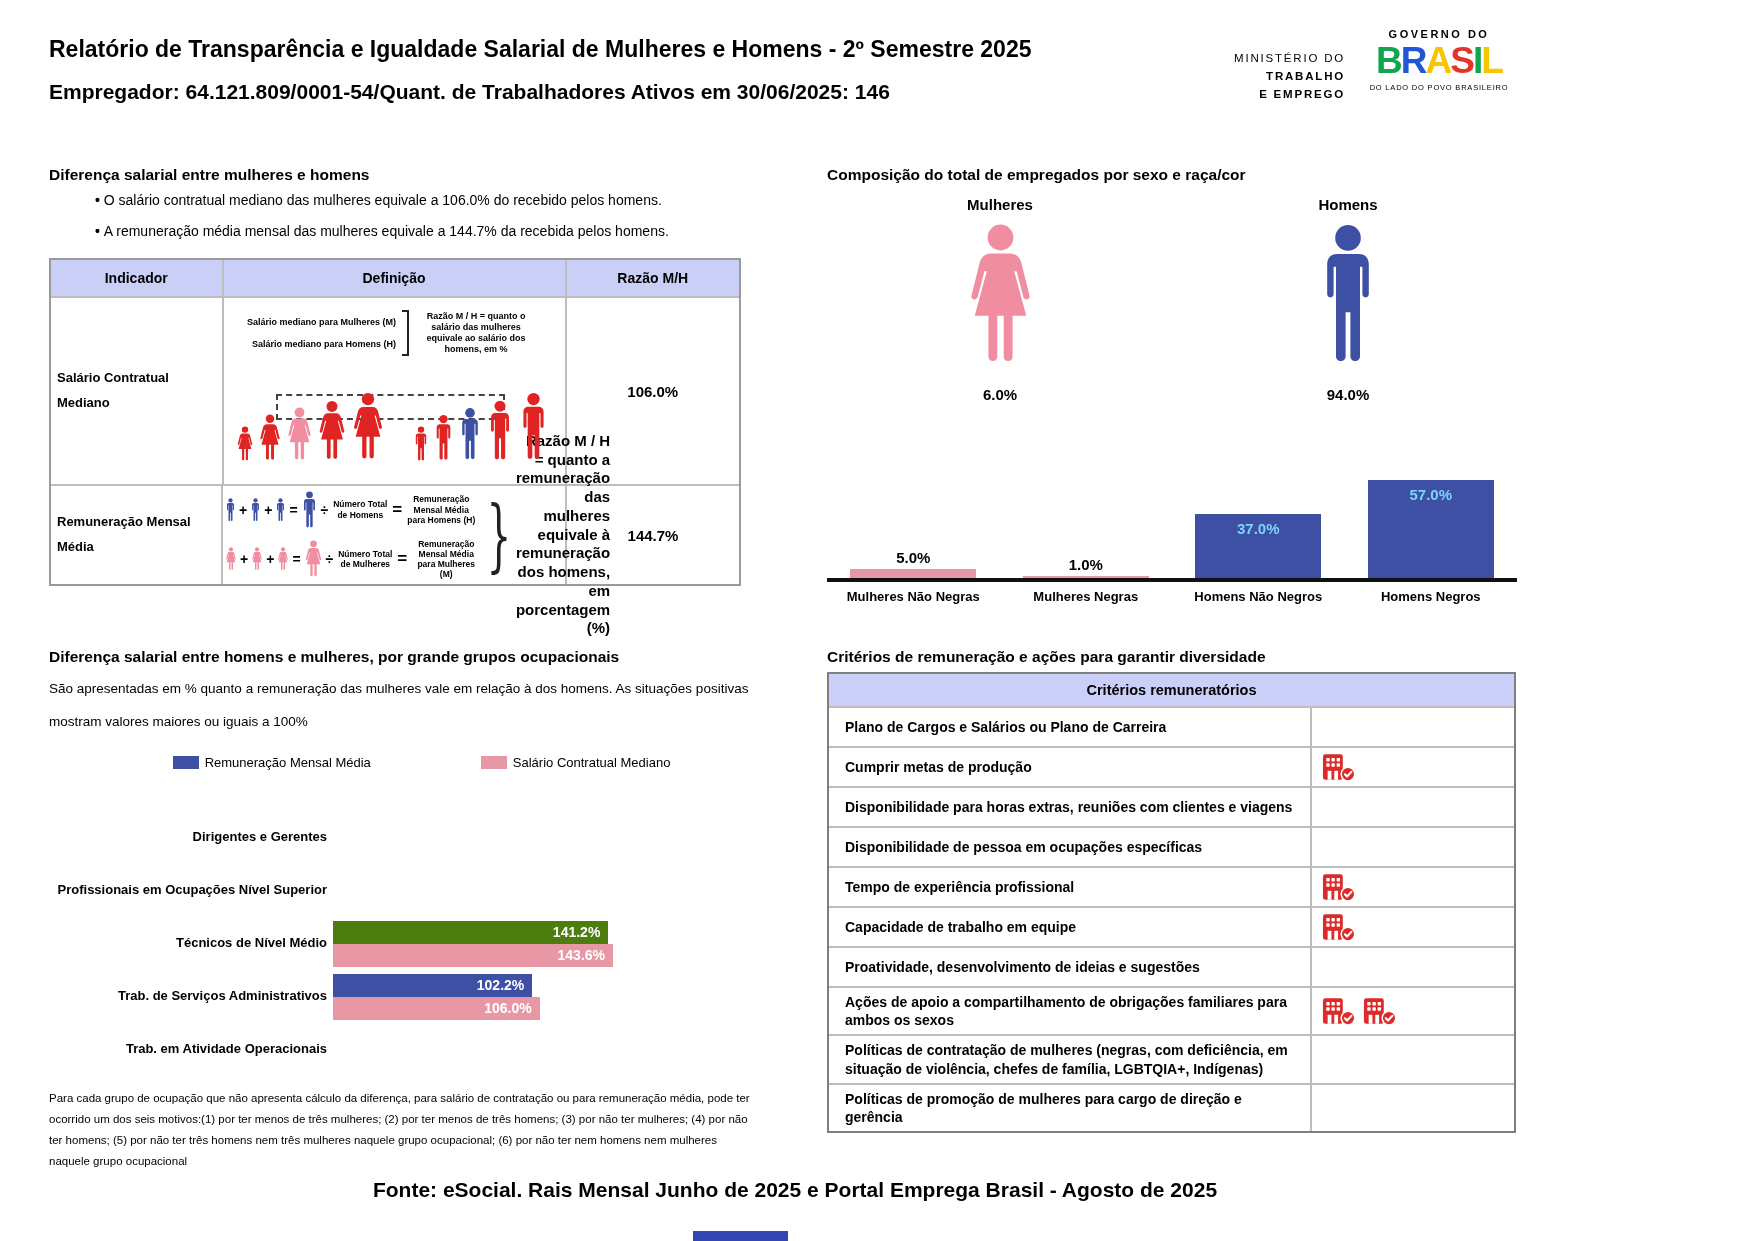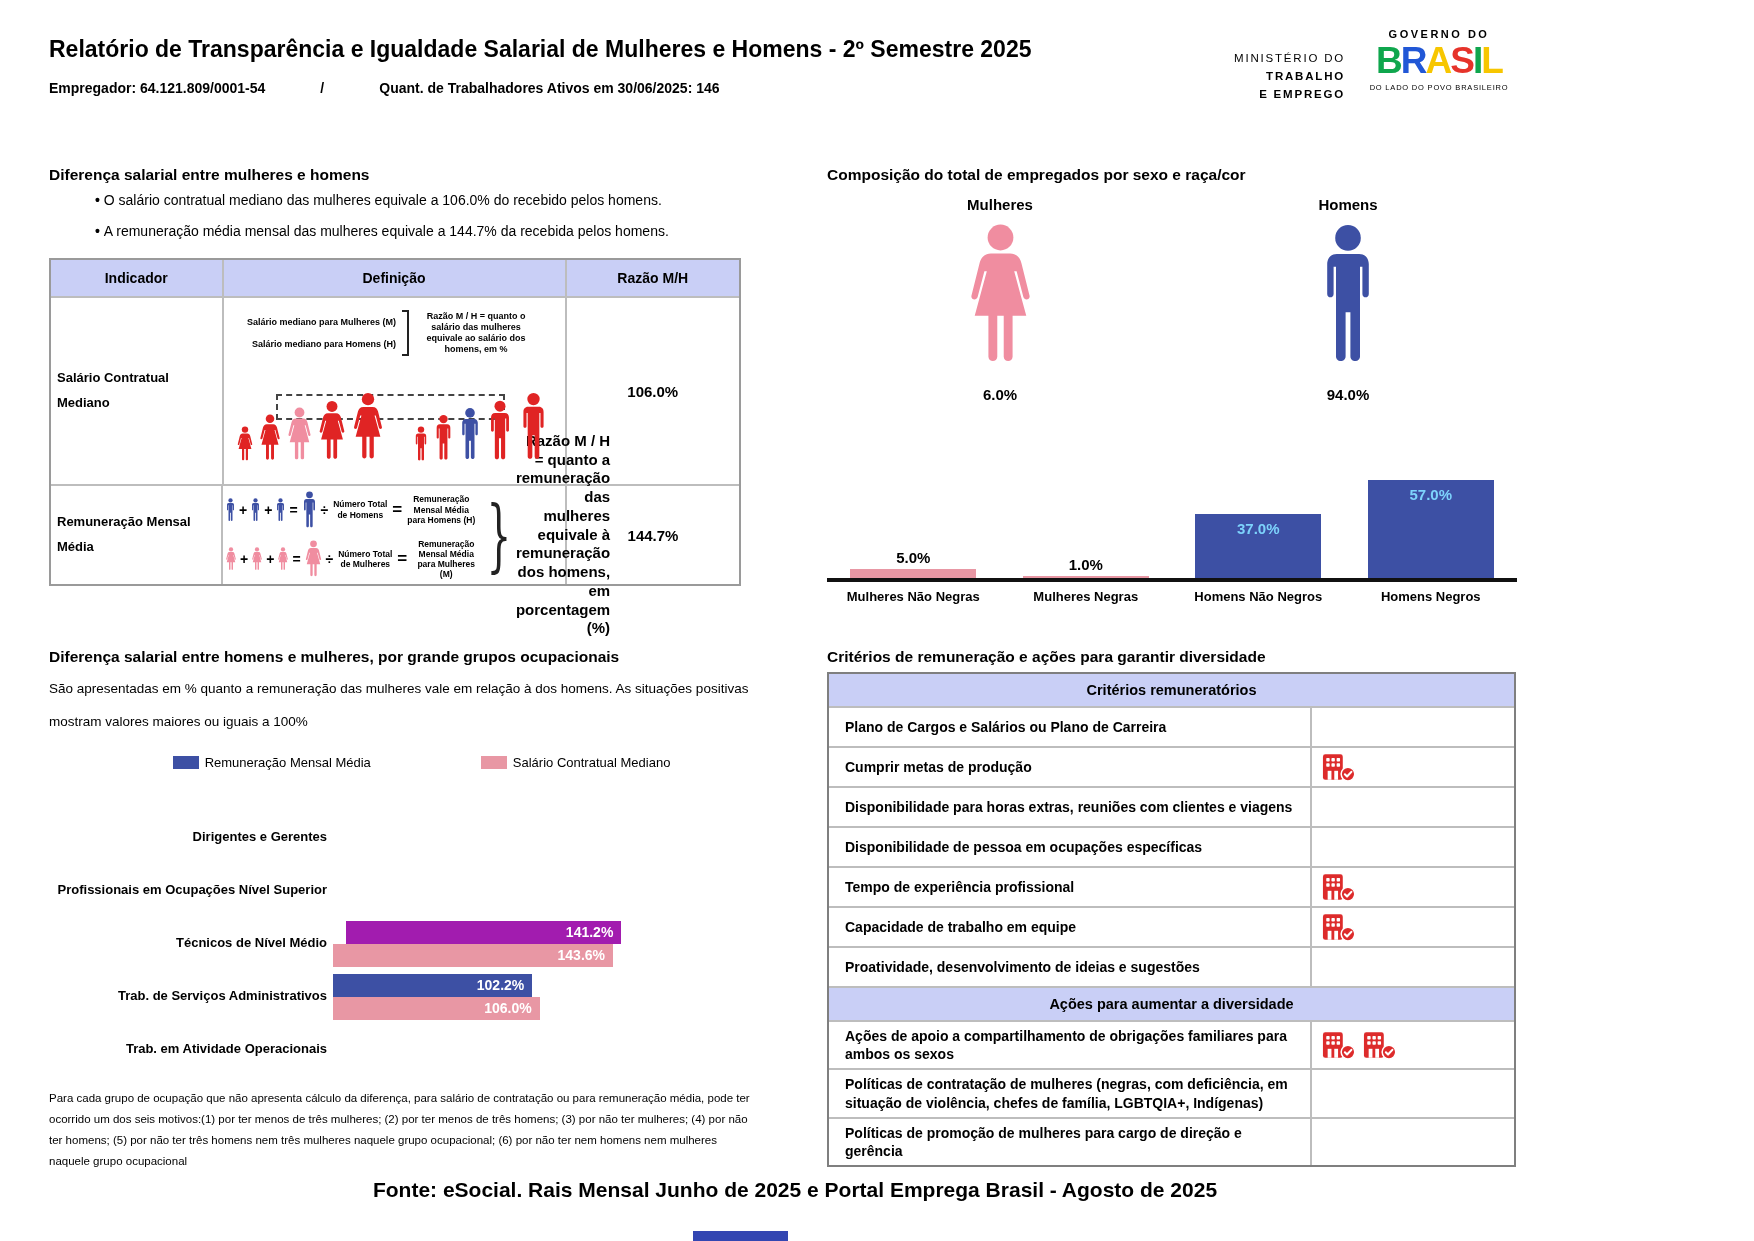--- a/index.html
+++ b/index.html
@@ -2,21 +2,21 @@
 <html><head>
 <meta charset="utf-8">
 <style>
   * { box-sizing: border-box; }
   body { margin:0; background:#fff; }
   .page { position:relative; width:1754px; height:1241px; background:#fff;
           font-family:"Liberation Sans", sans-serif; color:#000; overflow:hidden; }
 
   
   .title    { position:absolute; left:49px; top:36px;  font-size:23px; font-weight:bold; }
-  .subtitle { position:absolute; left:49px; top:80px;  font-size:14px; font-weight:bold; display:flex; gap:55px; }
+  .subtitle { position:absolute; left:49px; top:80px;  font-size:21px; font-weight:bold; display:flex; }
   .ministry { position:absolute; left:1203px; top:50px; width:142px; text-align:right;
               font-size:11.5px; letter-spacing:1.8px; line-height:1.55; }
   .ministry .bold { font-weight:bold; }
   .govlogo  { position:absolute; left:1360px; top:28px; width:158px; text-align:center; }
   .gov-top  { font-size:11px; font-weight:bold; letter-spacing:2.5px; }
   .gov-word { display:flex; justify-content:center; font-size:37px; font-weight:bold;
               letter-spacing:-2px; line-height:1; margin-top:2px; }
   .gov-bottom { font-size:7.5px; letter-spacing:0.8px; margin-top:4px; }
 
   
@@ -333,21 +333,21 @@
         <div class="hlab">Dirigentes e Gerentes</div>
         <div class="hbars"></div>
       </div>
       <div class="hrow">
         <div class="hlab">Profissionais em Ocupações Nível Superior</div>
         <div class="hbars"></div>
       </div>
       <div class="hrow">
         <div class="hlab">Técnicos de Nível Médio</div>
         <div class="hbars">
-          <div class="hbar" style="width: 275.34px; background: #a21caf; margin-left: 13px;">
+          <div class="hbar" style="width: 275.34px; background: #4d7c0f;">
             <span>141.2%</span>
           </div>
           <div class="hbar" style="width: 280.02px; background: rgb(232, 151, 164);">
             <span>143.6%</span>
           </div>
         </div>
       </div>
       <div class="hrow">
         <div class="hlab">Trab. de Serviços Administrativos</div>
         <div class="hbars">
@@ -432,21 +432,20 @@
             <rect x="13" y="18.5" width="4" height="9.5" fill="#fff"></rect>
             <circle cx="27.5" cy="22" r="7.2" fill="#DD2B2B" stroke="#fff" stroke-width="1.6"></circle>
             <path d="M24.2 22.2 l2.3 2.4 4.6 -5" stroke="#fff" stroke-width="2.2" fill="none" stroke-linecap="round" stroke-linejoin="round"></path>
           </svg>
         </div>
       </div>
       <div class="crit-row">
         <div class="crit-label">Proatividade, desenvolvimento de ideias e sugestões</div>
         <div class="crit-icons"></div>
       </div>
-      <div class="crit-head" style="background: rgb(201, 207, 246);">Ações para aumentar a diversidade</div>
       <div class="crit-row">
         <div class="crit-label">Ações de apoio a compartilhamento de obrigações familiares para ambos os sexos</div>
         <div class="crit-icons">
           <svg width="34" height="29" viewBox="0 0 36 30">
             <rect x="1" y="1" width="21" height="27" rx="2.5" fill="#DD2B2B"></rect>
             <rect x="4.5" y="5" width="3.6" height="3.6" rx="0.8" fill="#fff"></rect>
             <rect x="10" y="5" width="3.6" height="3.6" rx="0.8" fill="#fff"></rect>
             <rect x="15.5" y="5" width="3.6" height="3.6" rx="0.8" fill="#fff"></rect>
             <rect x="4.5" y="10.5" width="3.6" height="3.6" rx="0.8" fill="#fff"></rect>
             <rect x="10" y="10.5" width="3.6" height="3.6" rx="0.8" fill="#fff"></rect>

